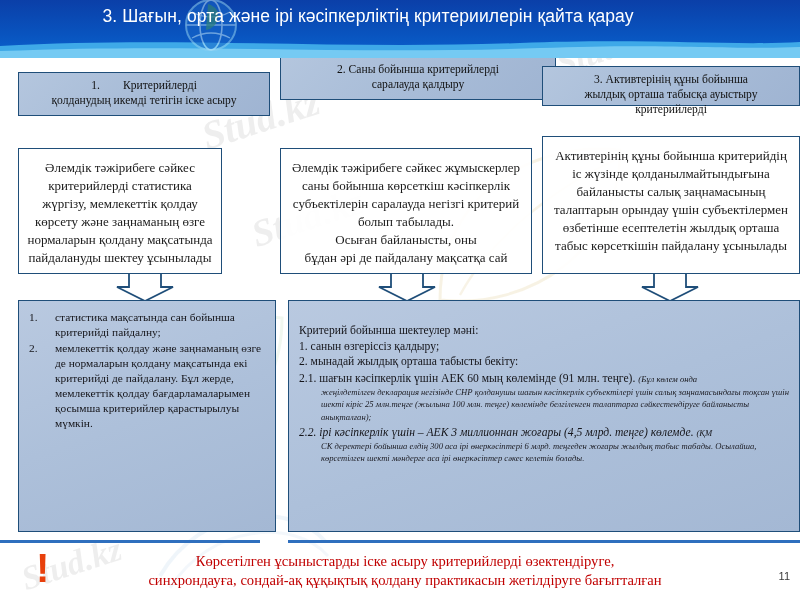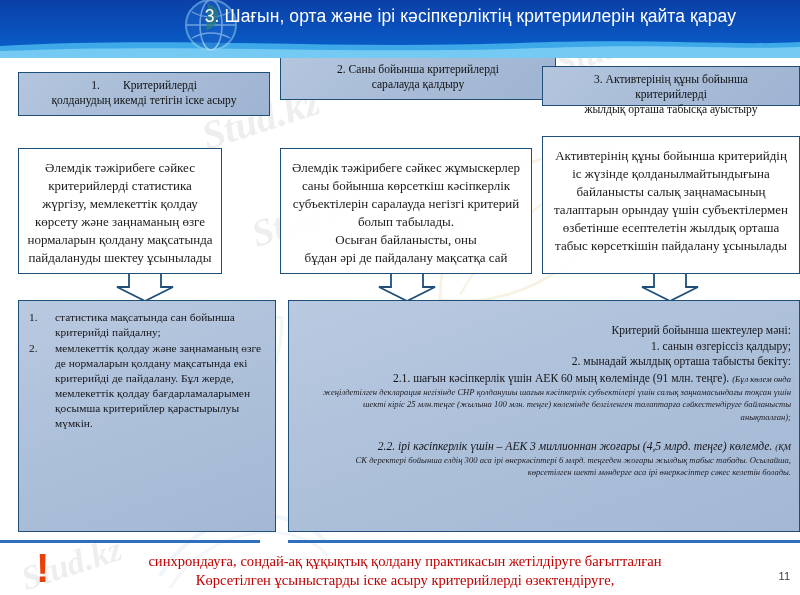--- a/index.html
+++ b/index.html
@@ -47,21 +47,21 @@
     background: linear-gradient(180deg, #0b3fa8 0%, #0952bd 55%, #0a63cf 100%);
     z-index: 10;
     overflow: hidden;
   }
   .header-wave {
     position: absolute; left: 0; bottom: 0; width: 800px; height: 24px;
   }
   .header-title {
     position: absolute;
     left: 0; top: 6px; width: 736px;
-    text-align: right;
+    text-align: center;
     color: #ffffff;
     font-family: "Liberation Sans", sans-serif;
     font-size: 17.5px;
     letter-spacing: .1px;
     z-index: 3;
   }
   .header-logo {
     position: absolute; left: 178px; top: -8px;
     width: 66px; height: 66px;
     z-index: 2; opacity: .55;
@@ -223,22 +223,22 @@
 Осыған байланысты, оны
 бұдан әрі де пайдалану мақсатқа сай</div>
   </div>
   <svg class="arrow" style="left:377px;top:274px;width:60px;height:28px" viewBox="0 0 60 28">
     <path d="M14 0 L14 13 L2 13 L30 27 L58 13 L46 13 L46 0" fill="#ffffff" stroke="#1f4e79" stroke-width="1.8" stroke-linejoin="miter"></path>
   </svg>
 
   <div class="box" style="left:542px;top:66px;width:258px;height:40px;">
     <div class="hdrbox-text">
       <div>3. Активтерінің құны бойынша</div>
+      <div>жылдық орташа табысқа  ауыстыру</div>
       <div>критерийлерді</div>
-      <div>жылдық орташа табысқа  ауыстыру</div>
     </div>
   </div>
   <div class="box-white" style="left:542px;top:136px;width:258px;height:138px;">
     <div class="bodybox-text">Активтерінің құны бойынша критерийдің іс жүзінде қолданылмайтындығына байланысты салық заңнамасының талаптарын орындау үшін субъектілермен өзбетінше есептелетін жылдық орташа табыс көрсеткішін пайдалану ұсынылады</div>
   </div>
   <svg class="arrow" style="left:640px;top:274px;width:60px;height:28px" viewBox="0 0 60 28">
     <path d="M14 0 L14 13 L2 13 L30 27 L58 13 L46 13 L46 0" fill="#ffffff" stroke="#1f4e79" stroke-width="1.8" stroke-linejoin="miter"></path>
   </svg>
 
   <div class="bbox" style="left:18px;top:300px;width:258px;height:232px;">
@@ -249,45 +249,45 @@
           <span class="bl-txt">статистика мақсатында сан бойынша критерийді пайдалну;</span>
         </div>
         <div class="bl-li">
           <span class="bl-num">2.</span>
           <span class="bl-txt">мемлекеттік қолдау және заңнаманың өзге де нормаларын қолдану мақсатында екі критерийді де пайдалану. Бұл жерде, мемлекеттік қолдау бағдарламаларымен қосымша критерийлер қарастырылуы мүмкін.</span>
         </div>
       </div>
     </div>
   </div>
 
-  <div class="bbox" style="left:288px;top:300px;width:512px;height:232px;text-align:right;">
+  <div class="bbox" style="left:288px;top:300px;width:512px;height:232px;">
     <div class="bbox-inner" style="padding:22px 8px 6px 10px">
       <div class="br-line">Критерий бойынша шектеулер мәні:</div>
       <div class="br-line">1. санын өзгеріссіз қалдыру;</div>
       <div class="br-line">2. мынадай жылдық орташа табысты бекіту:</div>
 
       <div class="br-sub">
         <span>2.1. шағын кәсіпкерлік үшін АЕК 60 мың көлемінде (91 млн. теңге).</span>
         <span class="br-i" style="font-size:8.6px">(Бұл көлем онда</span>
       </div>
       <div class="br-note">жеңілдетілген декларация негізінде СНР қолданушы шағын кәсіпкерлік субъектілері үшін салық заңнамасындағы тоқсан үшін шекті кіріс 25 млн.теңге (жылына 100 млн. теңге) көлемінде белгіленген талаптарға сәйкестендіруге байланысты анықталған);</div>
 
-      <div class="br-item22" style="margin-top:16px">
+      <div class="br-item22" style="margin-top:2px">
         <span class="br-i">2.2.  ірі кәсіпкерлік үшін – АЕК 3 миллионнан жоғары (4,5 млрд. теңге) көлемде.</span>
         <span class="br-i" style="font-size:8.6px">(ҚМ</span>
       </div>
       <div class="br-note">СК деректері бойынша елдің 300 аса ірі өнеркәсіптері 6 млрд. теңгеден жоғары жылдық табыс табады. Осылайша, көрсетілген шекті мәндерге аса ірі өнеркәсіптер сәкес келетін болады.</div>
     </div>
   </div>
 
   <svg class="divider-strip" viewBox="0 0 800 3" preserveAspectRatio="none">
     <rect x="0" y="0" width="260" height="3" fill="#2f6fbe"></rect>
     <rect x="288" y="0" width="512" height="3" fill="#2f6fbe"></rect>
   </svg>
 
   <div class="bang">!</div>
   <div class="footer">
+    <div class="footer-text">Көрсетілген ұсыныстарды іске асыру критерийлерді өзектендіруге,</div>
     <div class="footer-text">синхрондауға, сондай-ақ құқықтық қолдану практикасын жетілдіруге бағытталған</div>
-    <div class="footer-text">Көрсетілген ұсыныстарды іске асыру критерийлерді өзектендіруге,</div>
   </div>
   <div class="pagenum">11</div>
 
 </div>
 
 </body></html>

